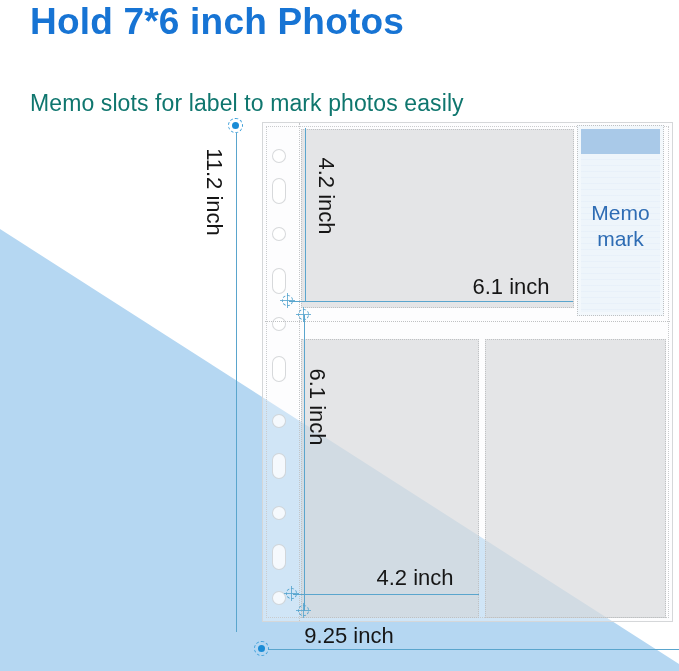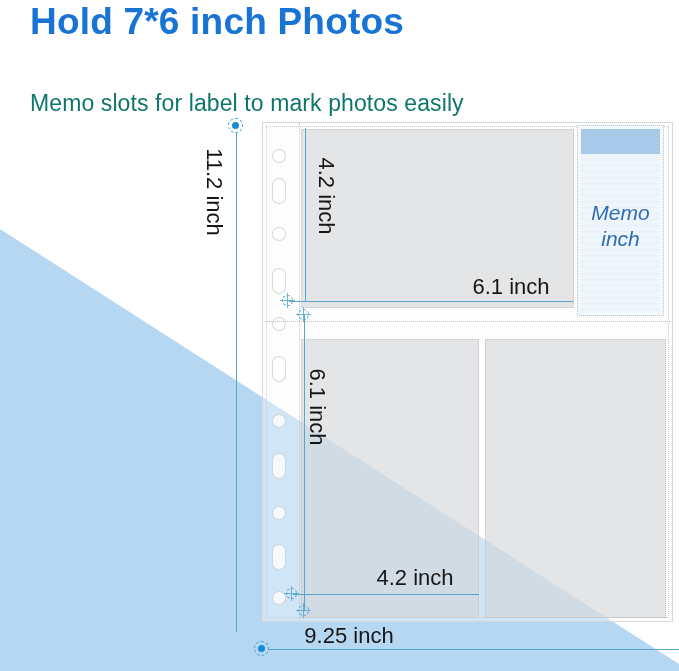--- a/index.html
+++ b/index.html
@@ -72,21 +72,20 @@
   }
   .memo-body {
     position:absolute; left:3px; right:3px; top:28px; bottom:3px;
     background:repeating-linear-gradient(to bottom,
       #eef5fb 0px, #eef5fb 5px, #e2ecf8 6px);
     display:flex; align-items:center; justify-content:center;
   }
   .memo-label {
     color:#2e6cb4; font-size:21px; line-height:26px; text-align:center;
     margin-top:-14px;
-    font-style:italic;
   }
 
   
   .dline { position:absolute; background:#5aa5cd; }
   .dlabel {
     position:absolute; color:#161616; font-size:22px; white-space:nowrap;
   }
   .dlabel.horz { transform:translate(-50%,-50%); }
   .dlabel.vert { transform:translate(-50%,-50%) rotate(90deg); }
 
@@ -137,21 +136,21 @@
       <span class="hole circle" style="top:468px"></span>
     </div>
 
     <div class="pocket pocket-top"></div>
 
     <div class="memo">
       <div class="memo-band"></div>
       <div class="memo-body">
         <div class="memo-label">
           <div>Memo</div>
-          <div>inch</div>
+          <div>mark</div>
         </div>
       </div>
     </div>
 
     <div class="seam"></div>
 
     <div class="pocket pocket-bl"></div>
     <div class="pocket pocket-br"></div>
   </div>
 

